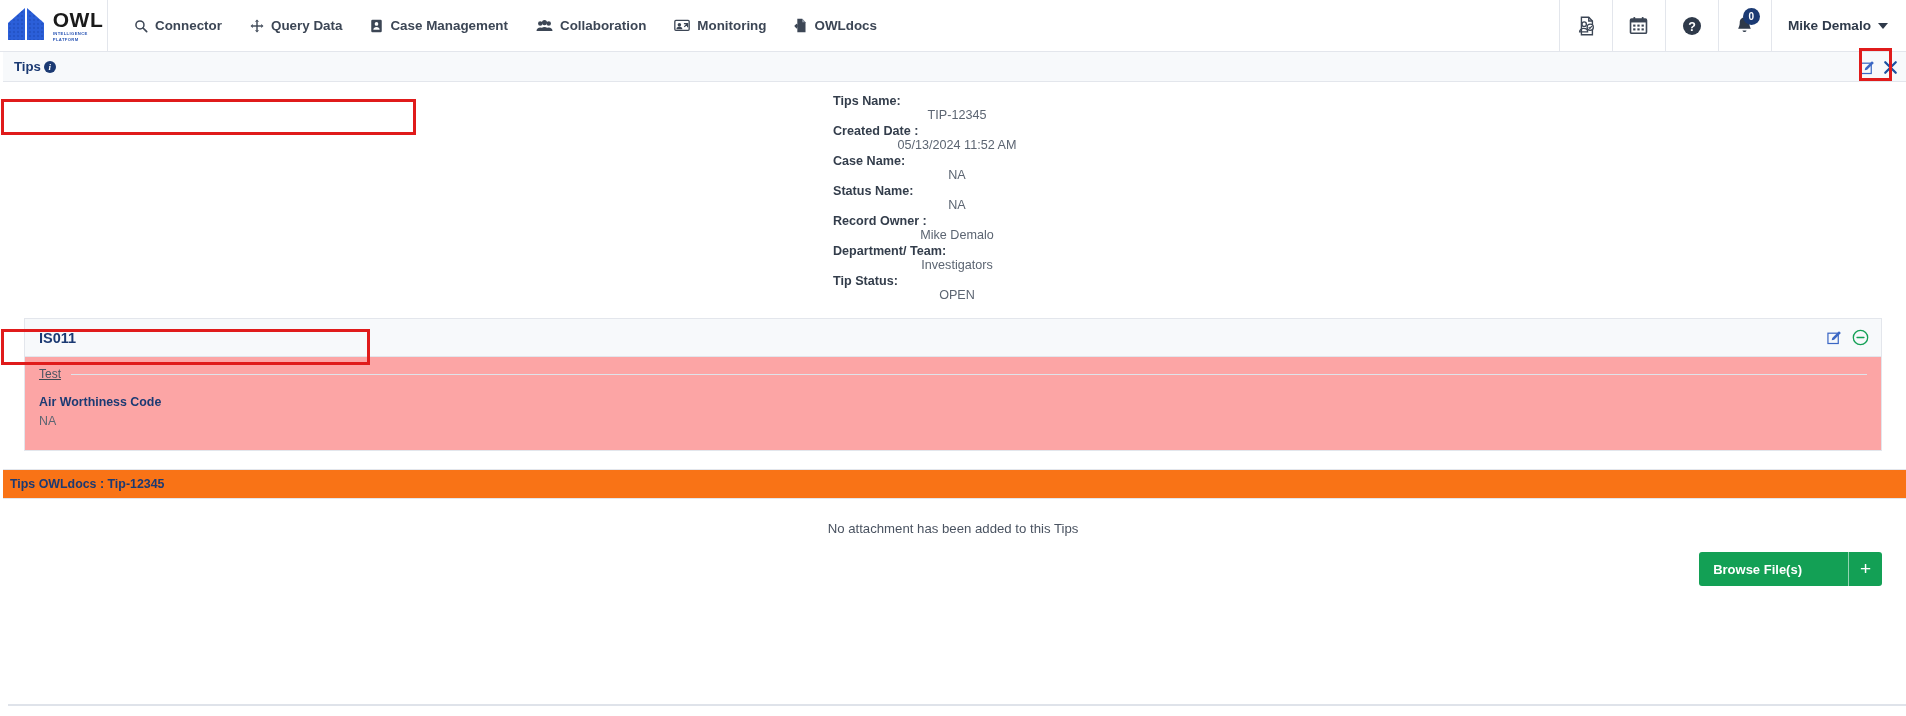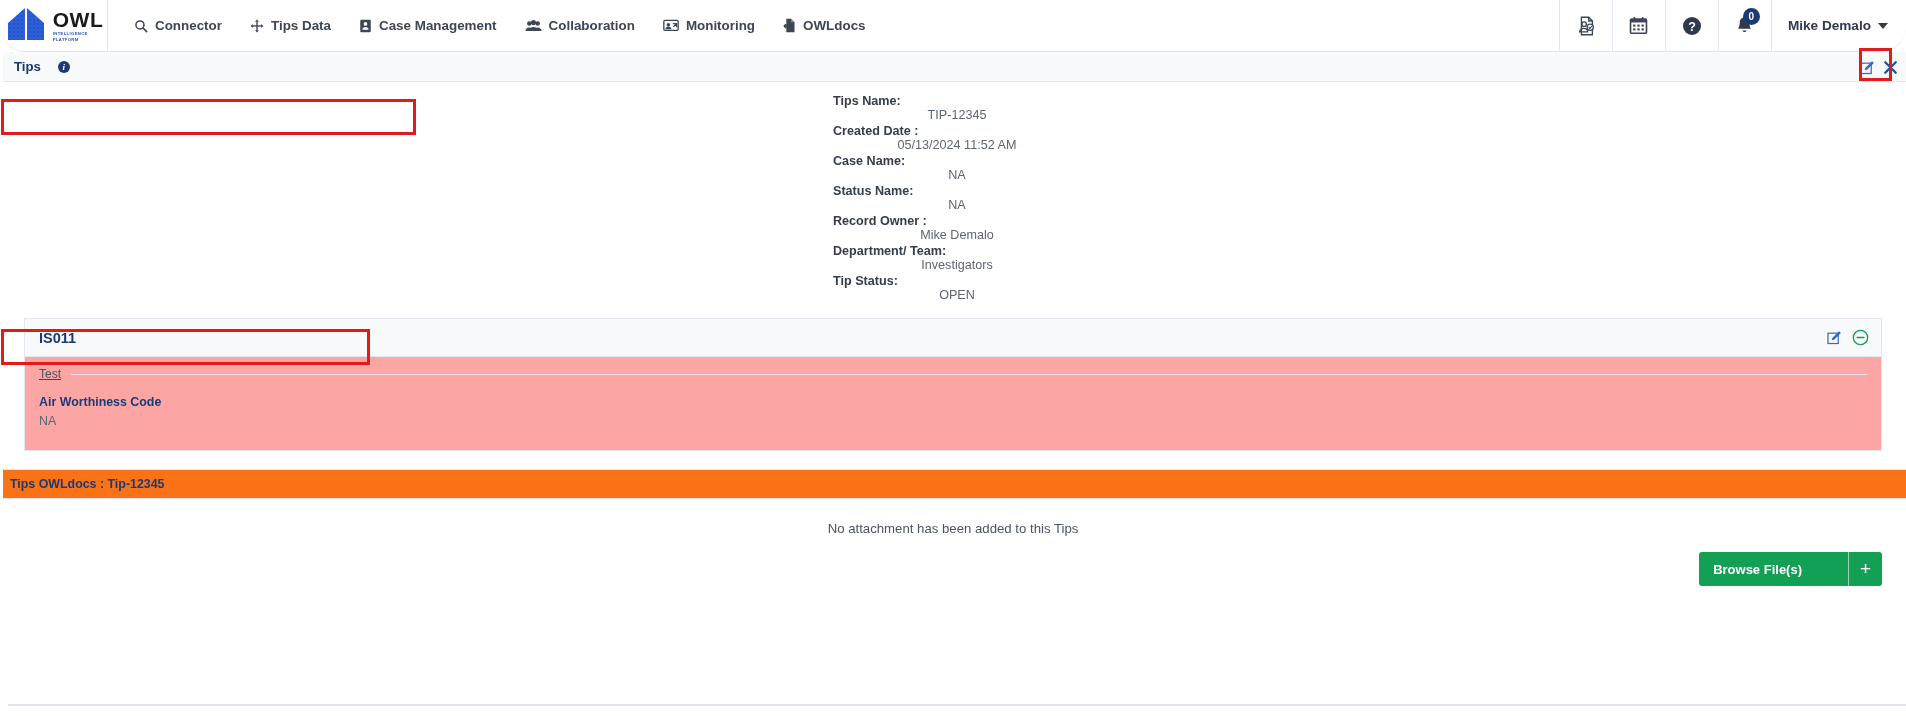--- a/index.html
+++ b/index.html
@@ -12,21 +12,20 @@
   }
   .app { position: relative; width: 1906px; height: 716px; background:#fff; }
 
   
   .topnav {
     height: 52px;
     display: flex;
     align-items: stretch;
     background: #ffffff;
     border-bottom: 1px solid #e3e6ec;
-    border-radius: 25px;
   }
   .brand {
     width: 108px;
     display: flex; align-items: center; justify-content: center;
     border-right: 1px solid #e3e6ec;
     padding: 0 6px;
   }
   .brand-logo { display:flex; align-items:center; gap:5px; }
   .brand-mark { flex: none; }
   .brand-text { display:flex; flex-direction:column; line-height:1; }
@@ -72,21 +71,21 @@
   .tips-bar {
     height: 30px;
     background: #f7f9fb;
     border-bottom: 1px solid #e3e6ec;
     display: flex; align-items: center;
     padding-left: 14px;
     position: relative;
   }
   .tips-title {
     font-size: 13.2px; font-weight: 600; color: #1b3a73;
-    display: flex; align-items: center; gap: 17px;
+    display: flex; align-items: center; gap: 3px;
   }
   .info-dot {
     width: 12px; height: 12px; border-radius: 50%;
     background: #1b3a73; color: #fff;
     font-size: 9px; font-weight: 700; font-style: italic;
     display: flex; align-items: center; justify-content: center;
     font-family: "Liberation Serif", serif;
   }
   .tips-bar-actions {
     position: absolute; right: 8px; top: 0; height: 30px;
@@ -212,21 +211,21 @@
       </div>
 
       <div class="nav-item">
         <span>
           <svg width="14" height="14" viewBox="0 0 16 16">
             <path d="M8 0.6 L10.3 3.2 H5.7 Z M8 15.4 L10.3 12.8 H5.7 Z M0.6 8 L3.2 5.7 V10.3 Z M15.4 8 L12.8 5.7 V10.3 Z" fill="#3c4655"></path>
             <rect x="7.2" y="3" width="1.6" height="10" fill="#3c4655"></rect>
             <rect x="3" y="7.2" width="10" height="1.6" fill="#3c4655"></rect>
           </svg>
         </span>
-        <span>Tips Data</span>
+        <span>Query Data</span>
       </div>
 
       <div class="nav-item">
         <span>
           <svg width="13" height="14" viewBox="0 0 14 16">
               <rect x="1" y="0.8" width="12" height="14.4" rx="1.4" fill="#3c4655"></rect>
               <circle cx="7" cy="5.6" r="2.1" fill="#fff"></circle>
               <path d="M3.4 12.2c0-2 1.7-3.2 3.6-3.2s3.6 1.2 3.6 3.2z" fill="#fff"></path>
             </svg>
         </span>

